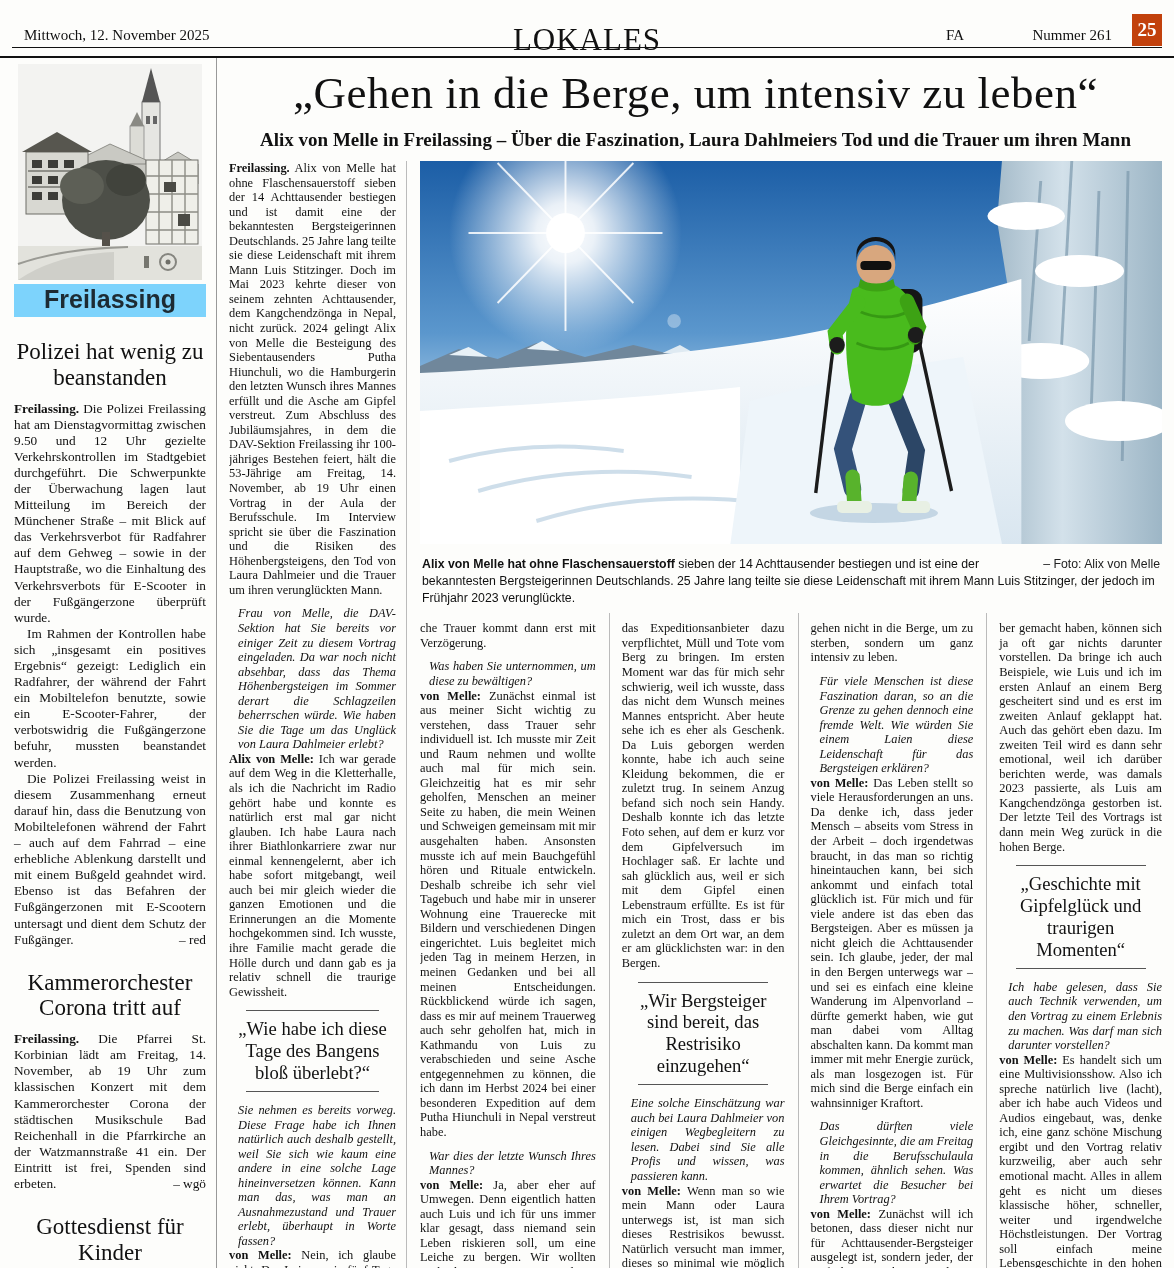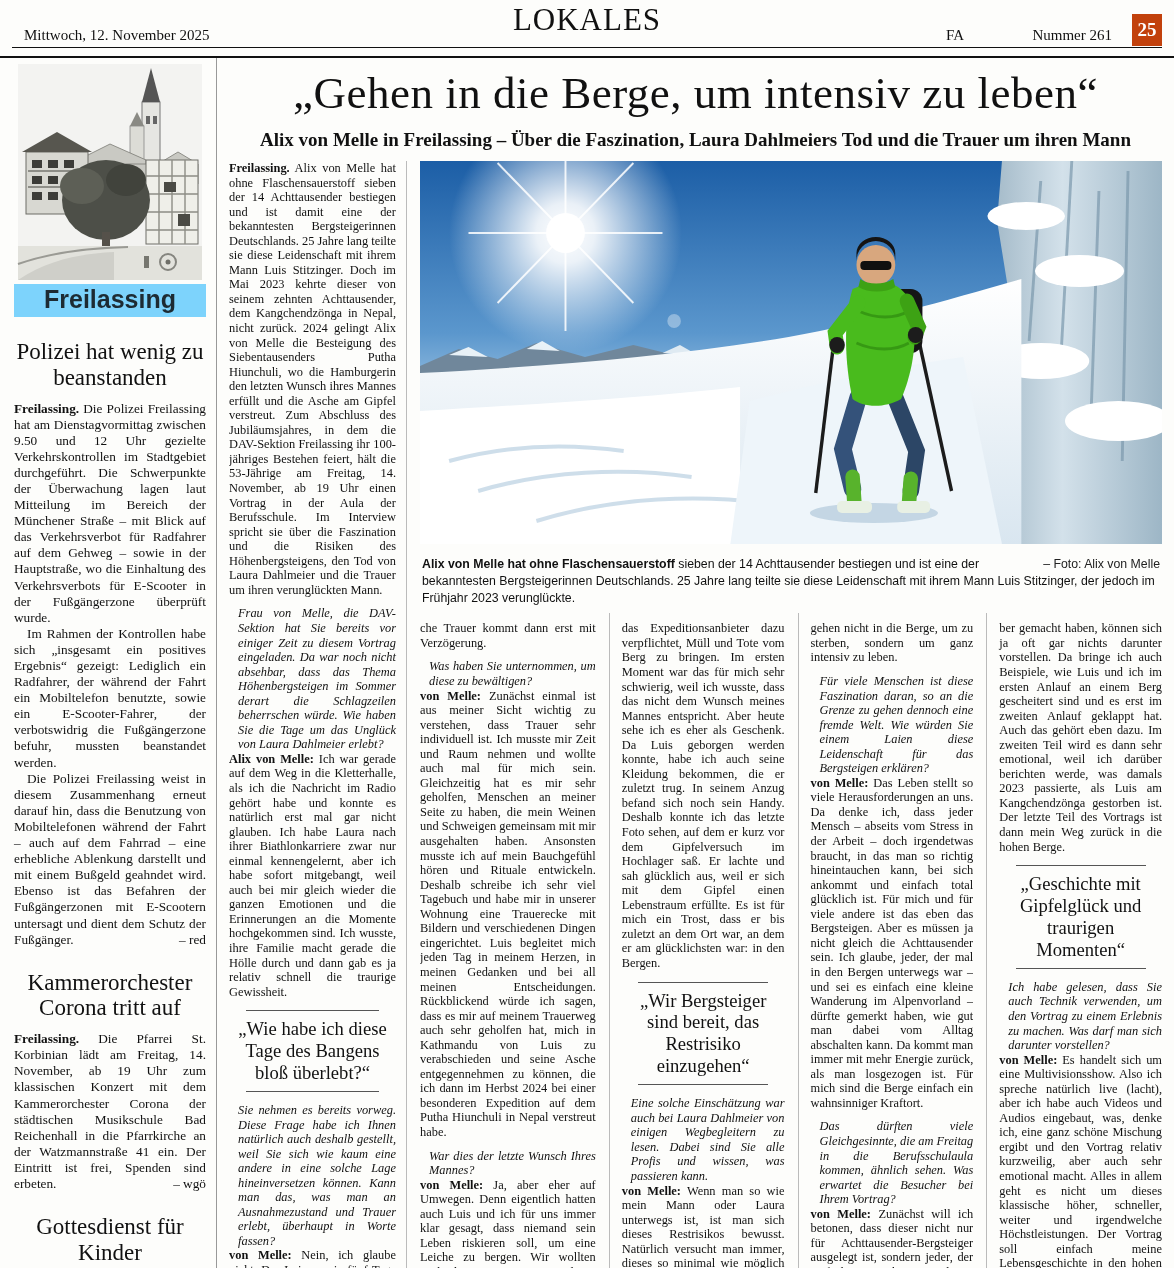--- a/index.html
+++ b/index.html
@@ -1,21 +1,21 @@
 <!DOCTYPE html>
 <html lang="de"><head>
 <meta charset="utf-8">
 <style>
   html,body{margin:0;padding:0;background:#888;}
   .page{position:relative;width:1174px;height:1268px;margin:0 auto;background:#fdfdfb;
         font-family:"Liberation Serif",serif;color:#111;overflow:hidden;}
   
   .phead{position:relative;height:58px;}
   .phead .date{position:absolute;left:24px;bottom:14px;font-size:15px;}
-  .phead .section{position:absolute;left:0;right:0;bottom:20px;text-align:center;
+  .phead .section{position:absolute;left:0;right:0;bottom:0;text-align:center;
                   font-size:31px;letter-spacing:1px;}
   .phead .edition{position:absolute;right:210px;bottom:14px;font-size:15px;}
   .phead .issue{position:absolute;right:62px;bottom:14px;font-size:15px;}
   .phead .pagenum{position:absolute;right:12px;bottom:12px;width:30px;height:32px;
                   background:#c2410c;color:#fff;font:bold 19px "Liberation Serif",serif;
                   display:flex;align-items:center;justify-content:center;}
   .rule1{position:absolute;left:12px;right:12px;bottom:10px;height:1px;background:#111;}
   .rule2{position:absolute;left:0;right:0;bottom:0;height:2px;background:#111;}
   
   .pbody{display:flex;height:1210px;}

